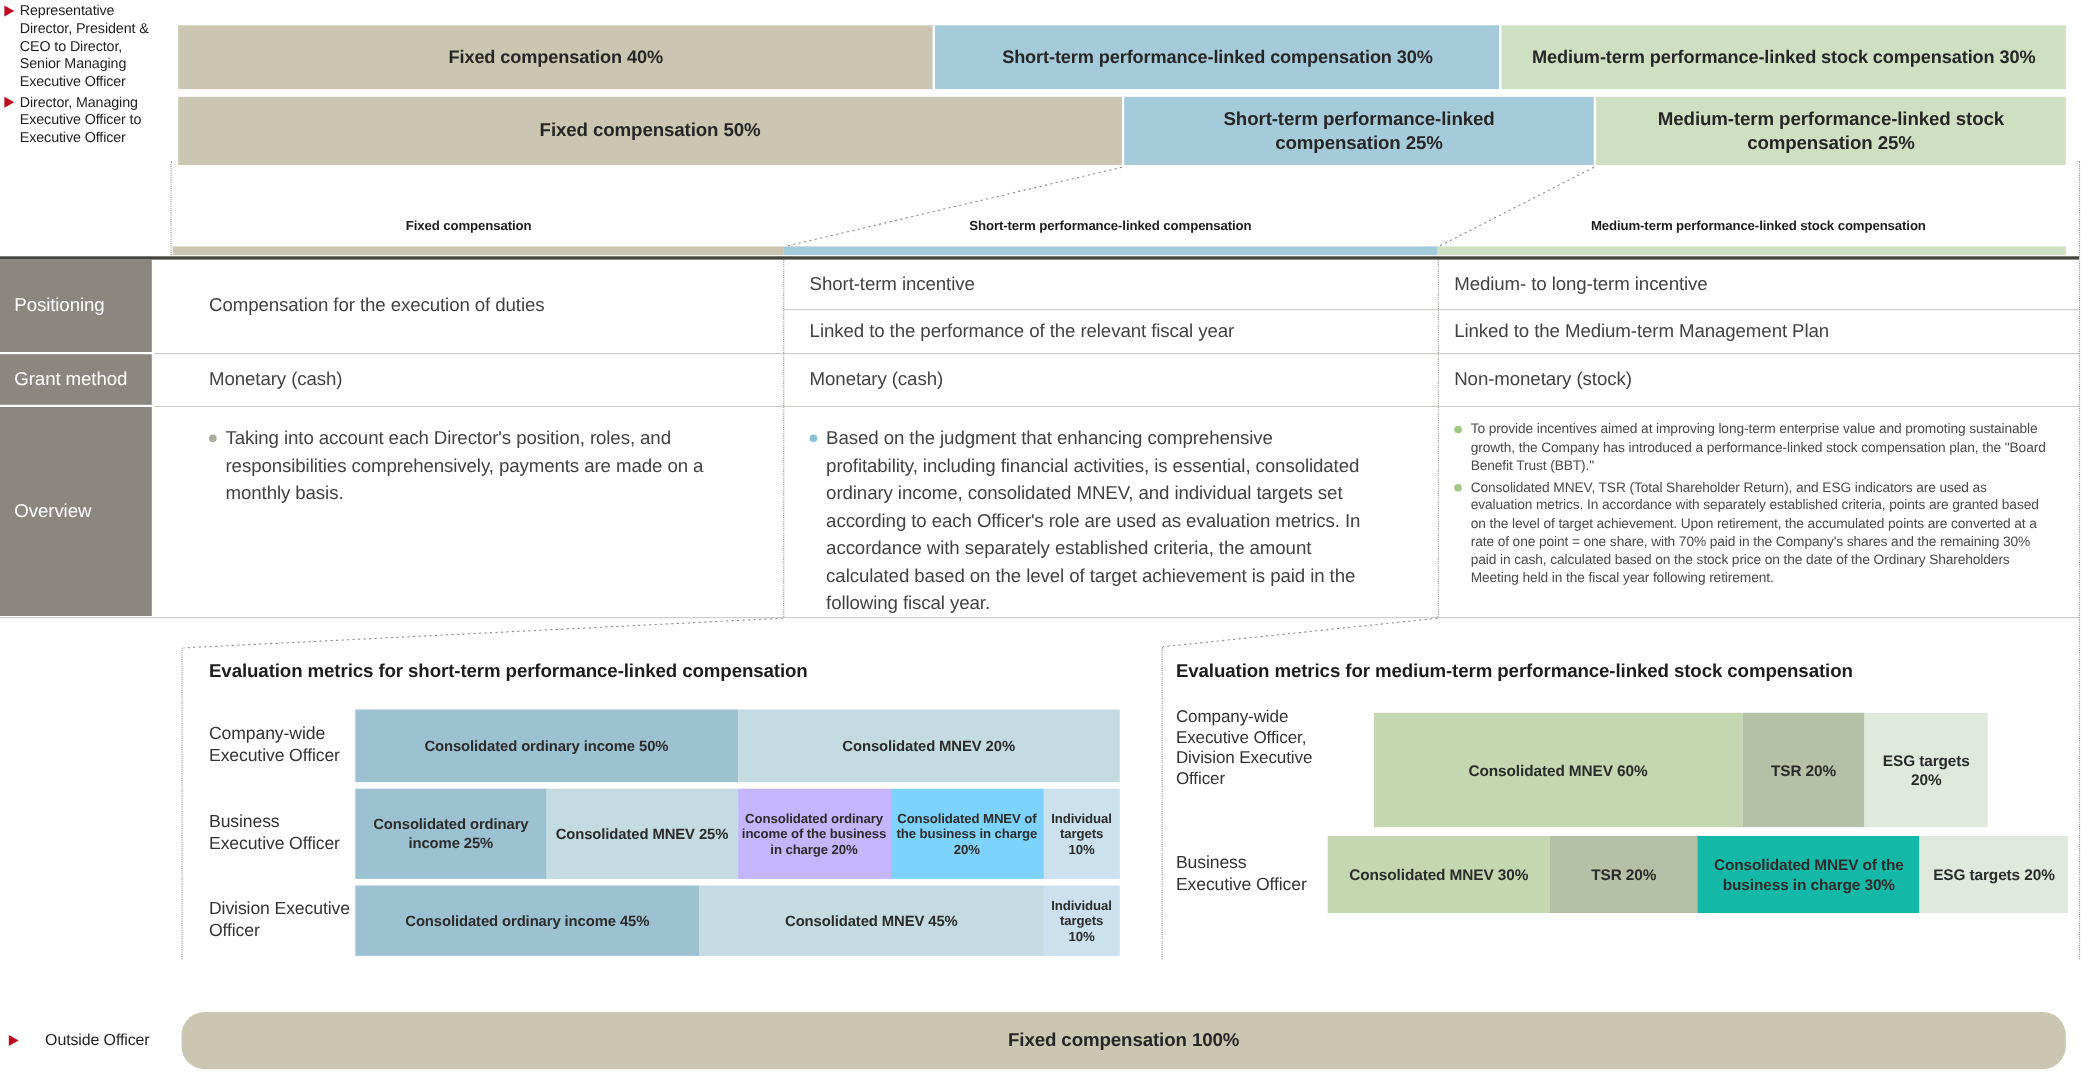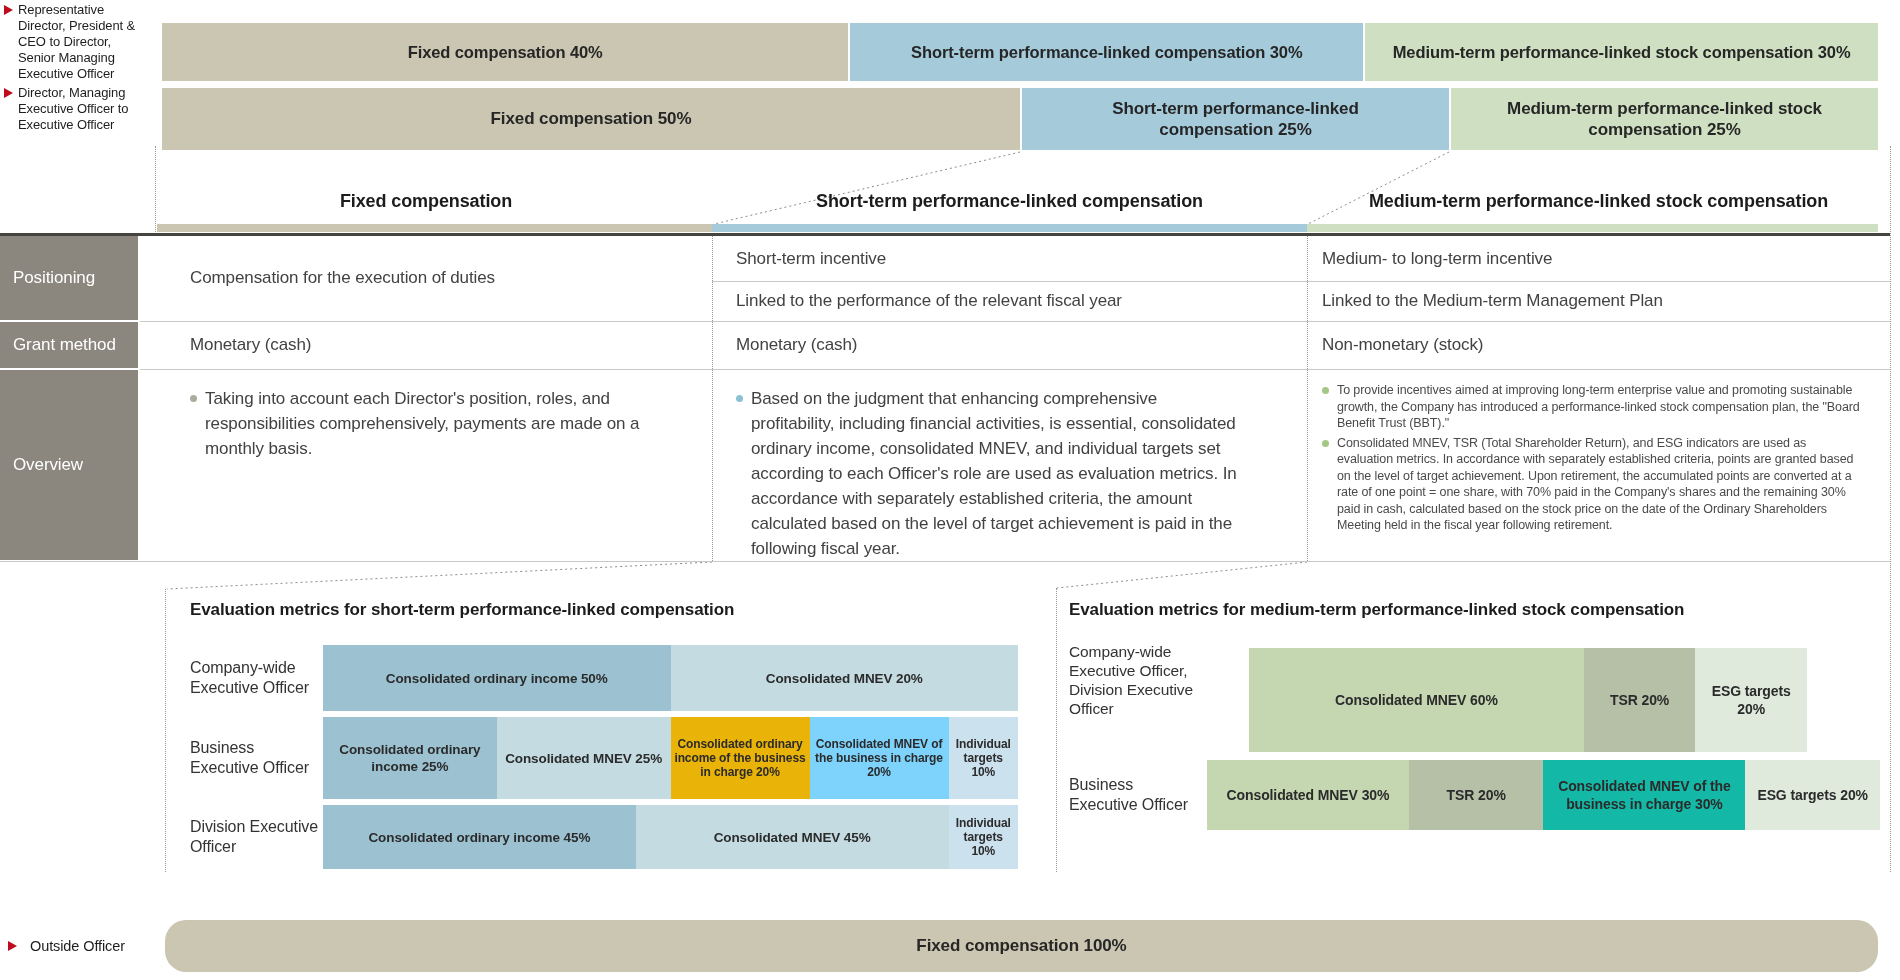--- a/index.html
+++ b/index.html
@@ -20,21 +20,21 @@
   
   .bar{display:flex;z-index:2;}
   .bseg{display:flex;align-items:center;justify-content:center;text-align:center;
         font-weight:700;font-size:17px;color:#262626;box-sizing:border-box;}
   .bar .bseg + .bseg{border-left:2px solid #fff;}
   .b1seg{white-space:nowrap;font-size:16.5px;}
   .b2seg{padding:0 34px;line-height:21px;}
   .tan{background:#cac6b1;} .blue{background:#a5cbdb;} .green{background:#cfe0c2;}
   
   .colhead{display:flex;align-items:flex-end;justify-content:center;font-weight:700;
-           font-size:18px;color:#1c1c1c;padding-bottom:6px;box-sizing:border-box;z-index:2;}
+           font-size:12px;color:#1c1c1c;padding-bottom:6px;box-sizing:border-box;z-index:2;}
   .strip{height:8px;z-index:2;}
   
   .tborder{background:#45443f;z-index:2;}
   .rowhead{background:#8b877e;color:#fff;font-size:17px;display:flex;align-items:center;
            padding-left:13px;box-sizing:border-box;z-index:2;}
   .cell{display:flex;align-items:center;font-size:17px;color:#424242;box-sizing:border-box;z-index:2;}
   .ovcell{display:block;font-size:17px;line-height:25px;color:#424242;box-sizing:border-box;z-index:2;}
   .bullet{display:flex;}
   .dot{width:7px;height:7px;border-radius:50%;flex:0 0 auto;margin-right:8px;}
   .dot-fixed{background:#adab9d;margin-top:9px;}
@@ -46,21 +46,21 @@
   .evtitle{font-weight:700;font-size:17px;color:#1c1c1c;z-index:2;}
   .evlabel{display:flex;align-items:center;font-size:16px;line-height:20px;color:#333;z-index:2;}
   .evlabel-top{align-items:flex-start;font-size:15.5px;line-height:19px;}
   .evbar{display:flex;z-index:2;}
   .evseg{display:flex;align-items:center;justify-content:center;text-align:center;
          font-weight:700;color:#2b2b2b;box-sizing:border-box;padding:2px 3px;}
   .ev-md{font-size:13.5px;line-height:17px;}
   .ev-sm{font-size:12px;line-height:14px;}
   .ev-rt{font-size:14px;line-height:18px;}
   
-  .outside-label{display:flex;gap:13px;font-size:14.5px;color:#1e1e1e;align-items:center;z-index:2;}
+  .outside-label{display:flex;gap:24px;font-size:14.5px;color:#1e1e1e;align-items:center;z-index:2;}
   .outside-label .tri{margin-top:0;}
 </style>
 </head>
 <body>
 
 <div class="stage">
 
   <svg class="connectors" width="1900" height="980">
     <line x1="1020" y1="152" x2="714" y2="224" stroke="#8d8d89" stroke-width="1" stroke-dasharray="2 3"></line>
     <line x1="1449" y1="152" x2="1308" y2="224" stroke="#8d8d89" stroke-width="1" stroke-dasharray="2 3"></line>
@@ -152,21 +152,21 @@
   <div class="abs evlabel" style="left:190px;top:645px;width:130px;height:66px;">Company-wide Executive Officer</div>
   <div class="abs evbar" style="left:323px;top:645px;width:695px;height:66px;">
     <div class="evseg ev-md" style="flex:0 0 50%;background:#9cc2d2;">Consolidated ordinary income 50%</div>
     <div class="evseg ev-md" style="flex:0 0 50%;background:#c3dbe1;">Consolidated MNEV 20%</div>
   </div>
 
   <div class="abs evlabel" style="left:190px;top:717px;width:130px;height:82px;">Business Executive Officer</div>
   <div class="abs evbar" style="left:323px;top:717px;width:695px;height:82px;">
     <div class="evseg ev-md" style="flex:0 0 25%;background:#9cc2d2;">Consolidated ordinary income 25%</div>
     <div class="evseg ev-md" style="flex:0 0 25%;background:#c3dbe1;">Consolidated MNEV 25%</div>
-    <div class="evseg ev-sm" style="flex:0 0 20%;background:#eab308;">Consolidated ordinary income of the business in charge 20%</div>
+    <div class="evseg ev-sm" style="flex:0 0 20%;background:#c4b5fd;">Consolidated ordinary income of the business in charge 20%</div>
     <div class="evseg ev-sm" style="flex:0 0 20%;background:#7dd3fc;">Consolidated MNEV of the business in charge 20%</div>
     <div class="evseg ev-sm" style="flex:0 0 10%;background:#cce1ee;">Individual targets 10%</div>
   </div>
 
   <div class="abs evlabel" style="left:190px;top:805px;width:130px;height:64px;">Division Executive Officer</div>
   <div class="abs evbar" style="left:323px;top:805px;width:695px;height:64px;">
     <div class="evseg ev-md" style="flex:0 0 45%;background:#9cc2d2;">Consolidated ordinary income 45%</div>
     <div class="evseg ev-md" style="flex:0 0 45%;background:#c3dbe1;">Consolidated MNEV 45%</div>
     <div class="evseg ev-sm" style="flex:0 0 10%;background:#cce1ee;">Individual targets 10%</div>
   </div>

